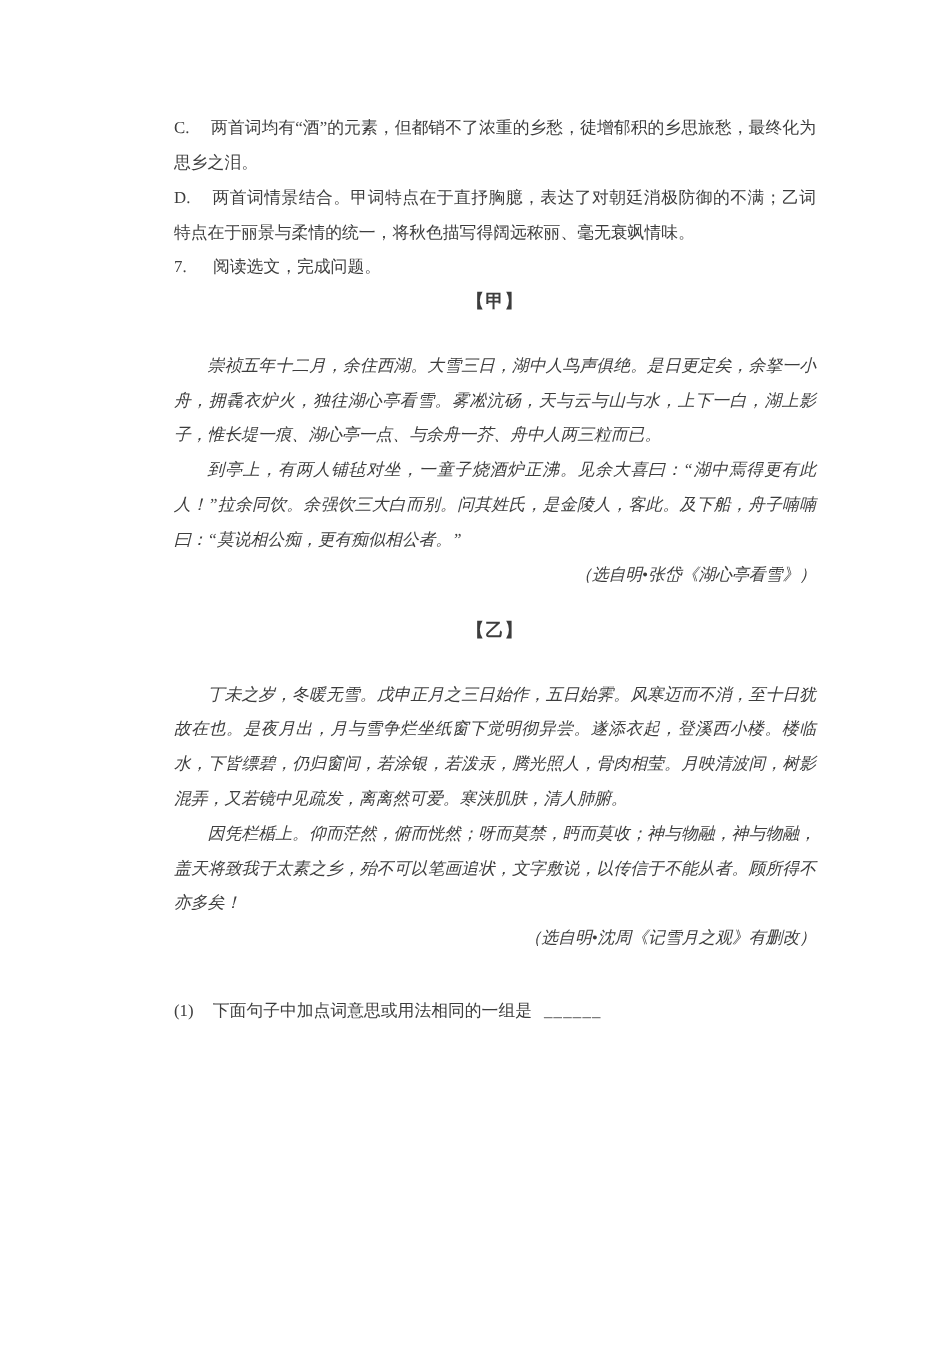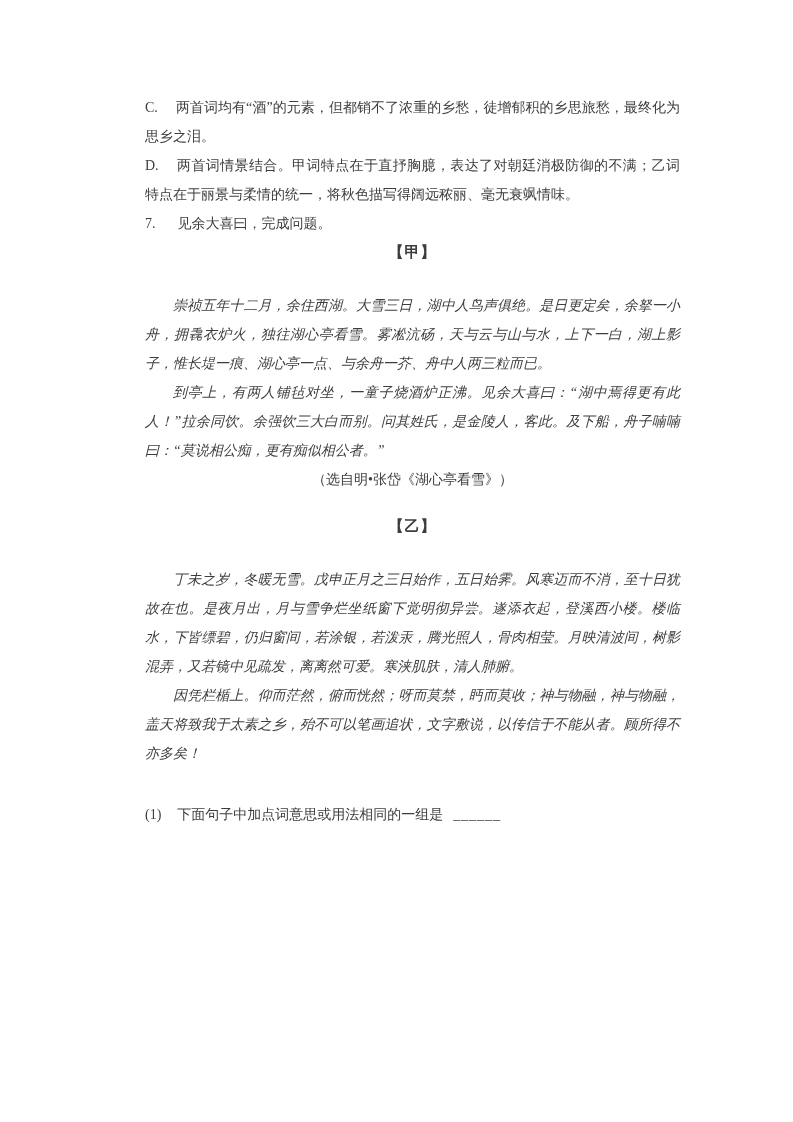--- a/index.html
+++ b/index.html
@@ -42,21 +42,22 @@
     margin: 0 0 24px 0;
   }
   .heading-yi {
     margin-top: 18px;
   }
   .para {
     text-indent: 2em;
     font-style: italic;
   }
   .source {
-    text-align: center;
+    text-align: right;
+    font-style: italic;
   }
   .subq {
     margin-top: 32px;
   }
   .subq-num {
     display: inline-block;
     margin-right: 16px;
   }
   .blank {
     display: inline-block;
@@ -66,28 +67,29 @@
 </style>
 </head>
 <body>
 
 <div class="page">
 
   <p class="opt"><span class="opt-label">C.</span><span>两首词均有“酒”的元素，但都销不了浓重的乡愁，徒增郁积的乡思旅愁，最终化为思乡之泪。</span></p>
 
   <p class="opt"><span class="opt-label">D.</span><span>两首词情景结合。甲词特点在于直抒胸臆，表达了对朝廷消极防御的不满；乙词特点在于丽景与柔情的统一，将秋色描写得阔远秾丽、毫无衰飒情味。</span></p>
 
-  <p class="q7"><span class="q-num">7.</span><span>见余大喜曰，完成问题。</span></p>
+  <p class="q7"><span class="q-num">7.</span><span>阅读选文，完成问题。</span></p>
 
   <p class="heading">【甲】</p>
 
   <p class="para">崇祯五年十二月，余住西湖。大雪三日，湖中人鸟声俱绝。是日更定矣，余拏一小舟，拥毳衣炉火，独往湖心亭看雪。雾凇沆砀，天与云与山与水，上下一白，湖上影子，惟长堤一痕、湖心亭一点、与余舟一芥、舟中人两三粒而已。</p>
   <p class="para">到亭上，有两人铺毡对坐，一童子烧酒炉正沸。见余大喜曰：“湖中焉得更有此人！”拉余同饮。余强饮三大白而别。问其姓氏，是金陵人，客此。及下船，舟子喃喃曰：“莫说相公痴，更有痴似相公者。”</p>
   <p class="source">（选自明•张岱《湖心亭看雪》）</p>
 
   <p class="heading heading-yi">【乙】</p>
 
   <p class="para">丁未之岁，冬暖无雪。戊申正月之三日始作，五日始霁。风寒迈而不消，至十日犹故在也。是夜月出，月与雪争烂坐纸窗下觉明彻异尝。遂添衣起，登溪西小楼。楼临水，下皆缥碧，仍归窗间，若涂银，若泼汞，腾光照人，骨肉相莹。月映清波间，树影混弄，又若镜中见疏发，离离然可爱。寒浃肌肤，清人肺腑。</p>
   <p class="para">因凭栏楯上。仰而茫然，俯而恍然；呀而莫禁，眄而莫收；神与物融，神与物融，盖天将致我于太素之乡，殆不可以笔画追状，文字敷说，以传信于不能从者。顾所得不亦多矣！</p>
+  <p class="source">（选自明•沈周《记雪月之观》有删改）</p>
 
   <p class="subq"><span class="subq-num">(1)</span><span>下面句子中加点词意思或用法相同的一组是</span><span class="blank">______</span></p>
 
 </div>
 
 </body></html>

